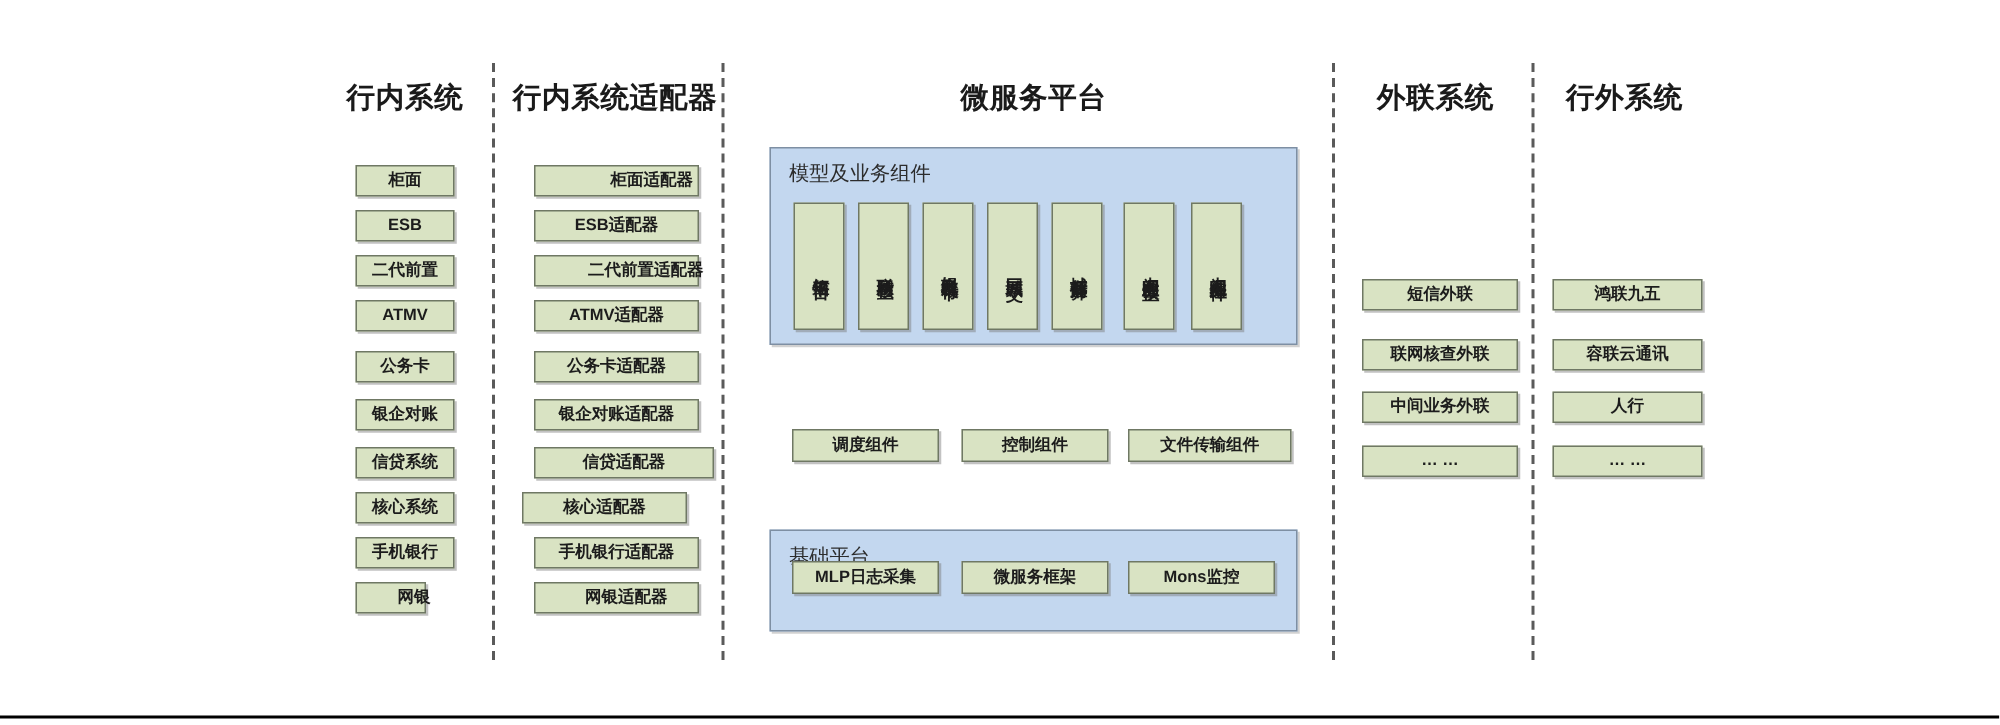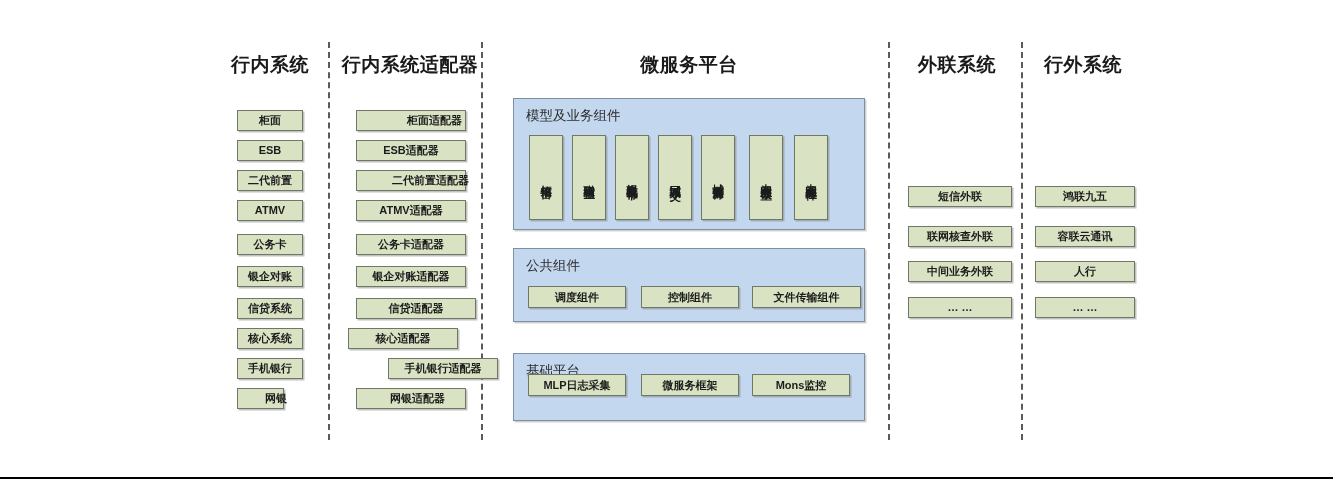--- a/index.html
+++ b/index.html
@@ -109,21 +109,21 @@
     <div class="node" style="left: 237px; top: 388px; width: 47px; height: 21px; padding-left: 31px;">网银</div>
     <div class="col-title" style="left: 310px; top: 52px; width: 200px;">行内系统适配器</div>
     <div class="node" style="left: 356px; top: 110px; width: 110px; height: 21px; padding-left: 47px;">柜面适配器</div>
     <div class="node" style="left: 356px; top: 140px; width: 110px; height: 21px;">ESB适配器</div>
     <div class="node" style="left: 356px; top: 170px; width: 110px; height: 21px; padding-left: 39px;">二代前置适配器</div>
     <div class="node" style="left: 356px; top: 200px; width: 110px; height: 21px;">ATMV适配器</div>
     <div class="node" style="left: 356px; top: 234px; width: 110px; height: 21px;">公务卡适配器</div>
     <div class="node" style="left: 356px; top: 266px; width: 110px; height: 21px;">银企对账适配器</div>
     <div class="node" style="left: 356px; top: 298px; width: 120px; height: 21px;">信贷适配器</div>
     <div class="node" style="left: 348px; top: 328px; width: 110px; height: 21px;">核心适配器</div>
-    <div class="node" style="left: 356px; top: 358px; width: 110px; height: 21px; margin-left: 32px;">手机银行适配器</div>
+    <div class="node" style="left: 356px; top: 358px; width: 110px; height: 21px;">手机银行适配器</div>
     <div class="node" style="left: 356px; top: 388px; width: 110px; height: 21px; padding-left: 13px;">网银适配器</div>
     <div class="col-title" style="left: 857px; top: 52px; width: 200px;">外联系统</div>
     <div class="node" style="left: 908px; top: 186px; width: 104px; height: 21px;">短信外联</div>
     <div class="node" style="left: 908px; top: 226px; width: 104px; height: 21px;">联网核查外联</div>
     <div class="node" style="left: 908px; top: 261px; width: 104px; height: 21px;">中间业务外联</div>
     <div class="node" style="left: 908px; top: 297px; width: 104px; height: 21px;">… …</div>
     <div class="col-title" style="left: 983px; top: 52px; width: 200px;">行外系统</div>
     <div class="node" style="left: 1035px; top: 186px; width: 100px; height: 21px;">鸿联九五</div>
     <div class="node" style="left: 1035px; top: 226px; width: 100px; height: 21px;">容联云通讯</div>
     <div class="node" style="left: 1035px; top: 261px; width: 100px; height: 21px;">人行</div>
@@ -132,23 +132,20 @@
     <div class="panel" style="left: 513px; top: 98px; width: 352px; height: 132px;">
       <div class="panel-label">模型及业务组件</div>
     </div>
     <div class="node vert" style="left: 529px; top: 135px; width: 34px; height: 85px;">短信平台</div>
     <div class="node vert" style="left: 572px; top: 135px; width: 34px; height: 85px;">联网核查</div>
     <div class="node vert" style="left: 615px; top: 135px; width: 34px; height: 85px;">银联及银行卡</div>
     <div class="node vert" style="left: 658px; top: 135px; width: 34px; height: 85px;">同城票交</div>
     <div class="node vert" style="left: 701px; top: 135px; width: 34px; height: 85px;">城商行清算</div>
     <div class="node vert" style="left: 749px; top: 135px; width: 34px; height: 85px;">中间业务模型</div>
     <div class="node vert" style="left: 794px; top: 135px; width: 34px; height: 85px;">中间业务组件</div>
-    <div class="panel" style="left: 513px; top: 248px; width: 352px; height: 74px;">
-      <div class="panel-label">公共组件</div>
-    </div>
     <div class="node" style="left: 528px; top: 286px; width: 98px; height: 22px;">调度组件</div>
     <div class="node" style="left: 641px; top: 286px; width: 98px; height: 22px;">控制组件</div>
     <div class="node" style="left: 752px; top: 286px; width: 109px; height: 22px;">文件传输组件</div>
     <div class="panel" style="left: 513px; top: 337px; width: 352px; height: 68px; margin-top: 16px;">
       <div class="panel-label">基础平台</div>
     </div>
     <div class="node" style="left: 528px; top: 374px; width: 98px; height: 22px;">MLP日志采集</div>
     <div class="node" style="left: 641px; top: 374px; width: 98px; height: 22px;">微服务框架</div>
     <div class="node" style="left: 752px; top: 374px; width: 98px; height: 22px;">Mons监控</div>
     <div class="bottom-rule" style="top: 477px;"></div>

